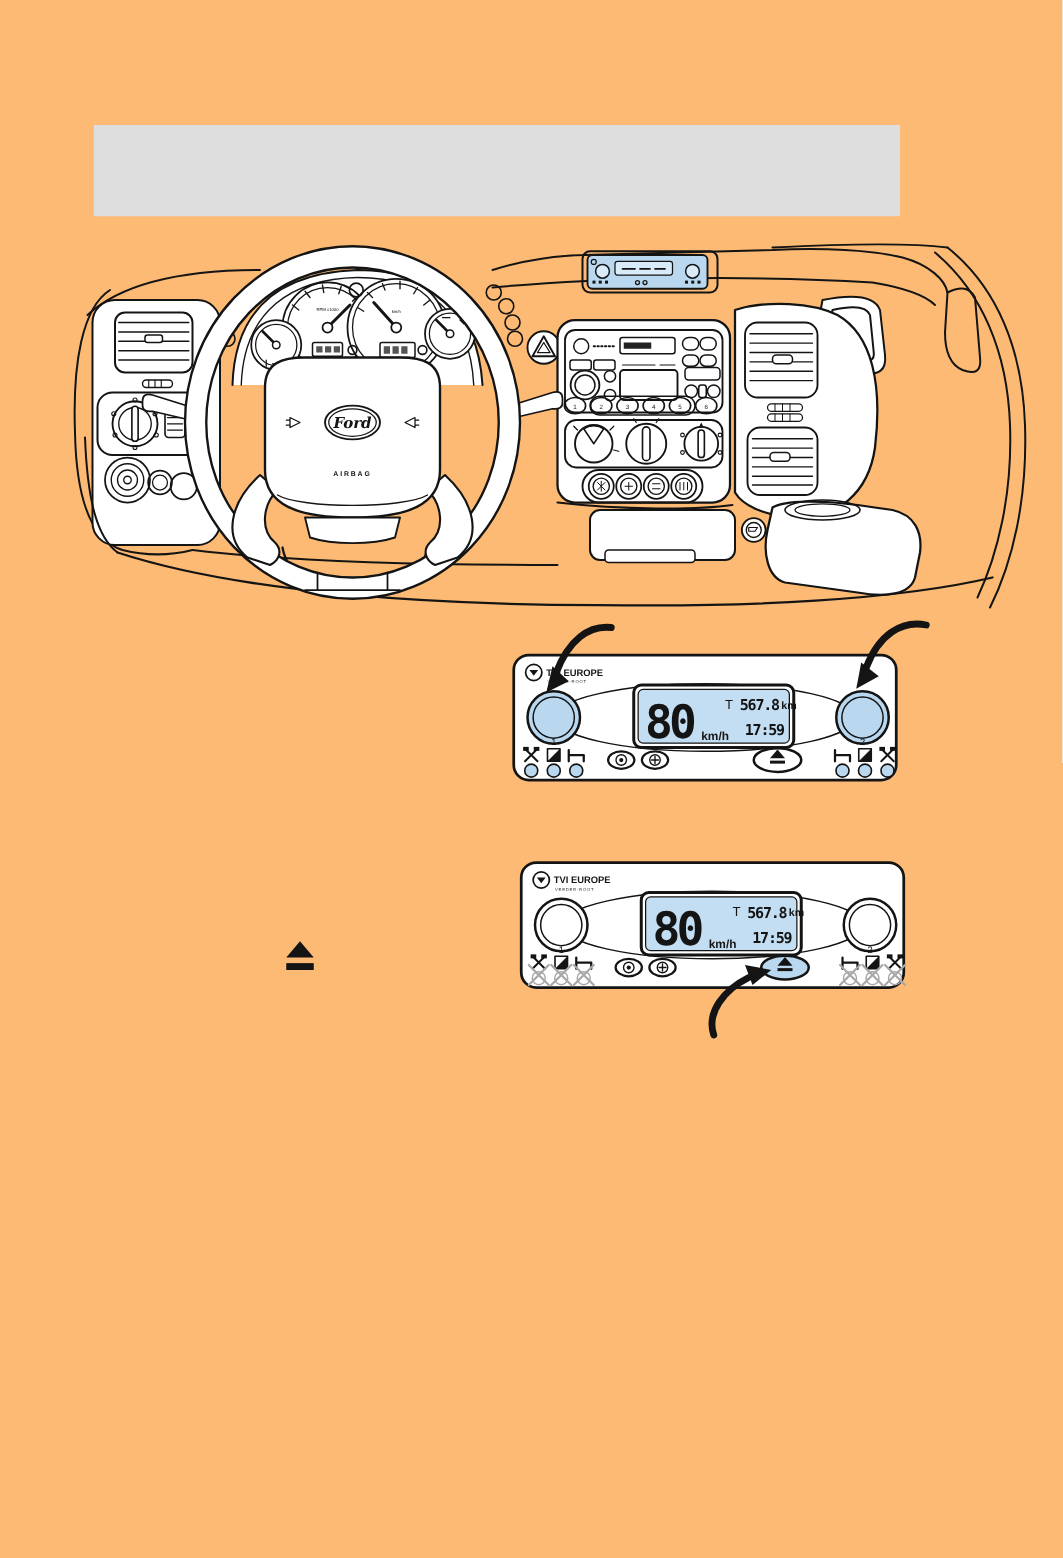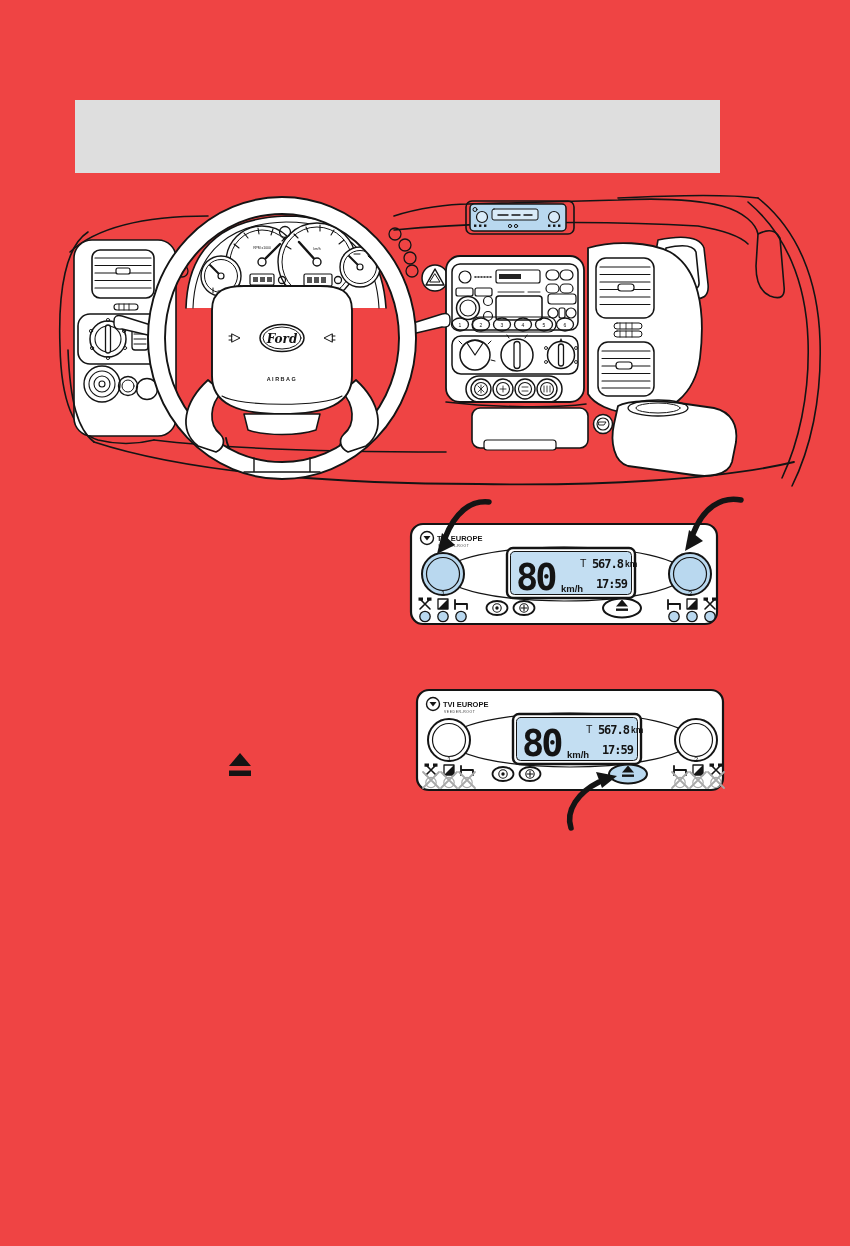--- a/index.html
+++ b/index.html
@@ -1,16 +1,16 @@
 <!DOCTYPE html>
 <html><head>
 <meta charset="utf-8">
 <style>
   html,body{margin:0;padding:0;background:#fff;}
-  #page{position:relative;width:850px;height:1246px;background:#ef4444;overflow:hidden;
+  #page{position:relative;width:850px;height:1246px;background:#fdba74;overflow:hidden;
         font-family:"Liberation Sans",sans-serif;color:#141414;}
   .abs{position:absolute;}
   #header-bar{left:75px;top:100px;width:645px;height:73px;background:#dedede;}
   svg text{user-select:none;}
   .brand{font-family:"Liberation Sans",sans-serif;font-weight:bold;}
   .lcdbig{font-family:"DejaVu Sans Mono",monospace;font-weight:bold;letter-spacing:-3px;}
   .lcdmid{font-family:"DejaVu Sans Mono",monospace;font-weight:bold;letter-spacing:-1px;}
   .fordscript{font-family:"DejaVu Serif",serif;font-style:italic;font-weight:bold;}
 </style>
 </head>

